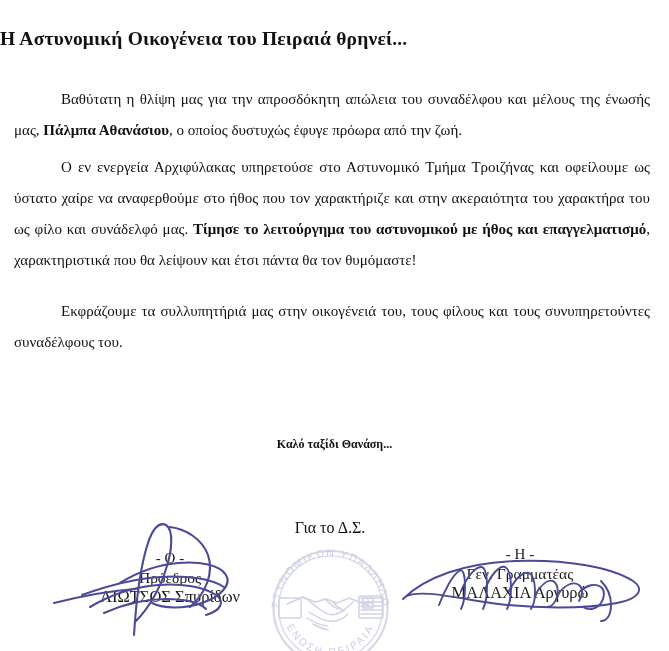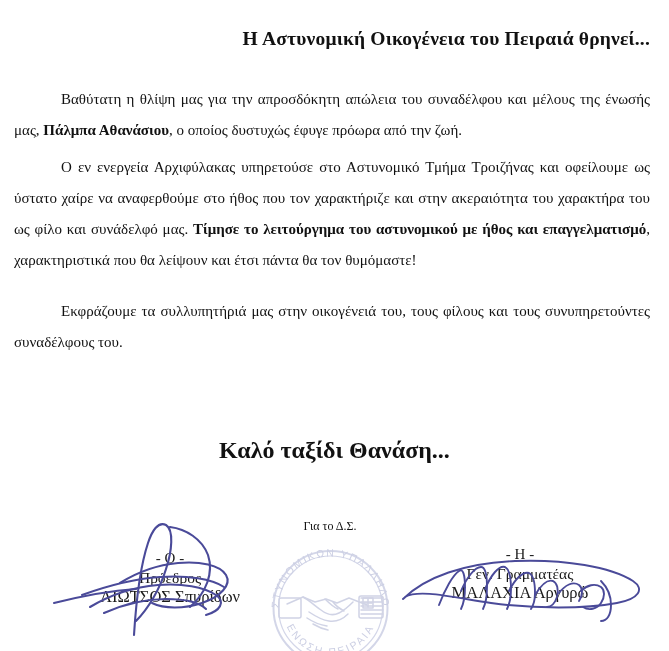--- a/index.html
+++ b/index.html
@@ -19,21 +19,21 @@
     position: absolute;
     inset: 0;
     background: #ffffff;
   }
 
   .doc-title {
     position: absolute;
     top: 28px;
     left: 0;
     width: 650px;
-    text-align: right;
+    text-align: left;
     font-size: 19.5px;
     font-weight: bold;
     letter-spacing: 0.2px;
   }
 
   .body-block {
     position: absolute;
     left: 14px;
     top: 84px;
     width: 636px;
@@ -56,21 +56,21 @@
     text-decoration: underline;
     text-underline-offset: 2px;
   }
 
   .farewell {
     position: absolute;
     top: 437px;
     left: 0;
     width: 669px;
     text-align: center;
-    font-size: 24px;
+    font-size: 12px;
     font-weight: bold;
   }
 
   
   .sign-area {
     position: absolute;
     left: 0;
     top: 505px;
     width: 669px;
     height: 146px;
@@ -89,21 +89,21 @@
   .sig-role-dash { font-size: 15px; }
   .sig-role { font-size: 15.5px; }
   .sig-name { font-size: 16.5px; white-space: nowrap; }
 
   .center-label {
     position: absolute;
     left: 255px;
     top: 14px;
     width: 150px;
     text-align: center;
-    font-size: 12px;
+    font-size: 16px;
   }
 
   
   .stamp {
     position: absolute;
     left: 263px;
     top: 37px;
     width: 135px;
     height: 130px;
     opacity: 0.5;

